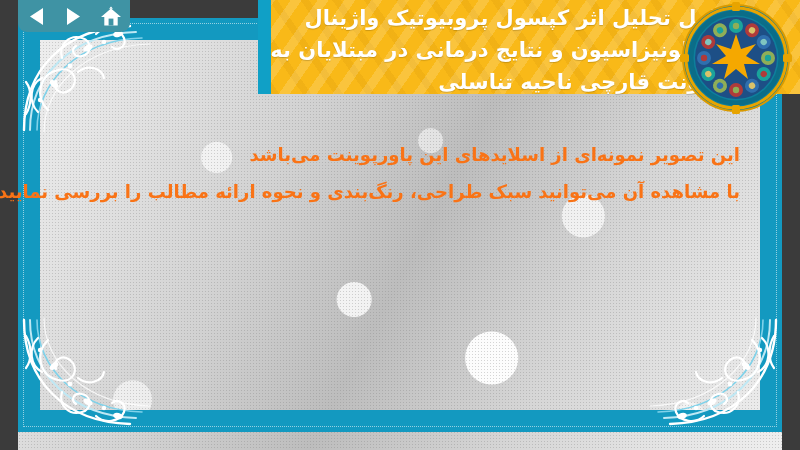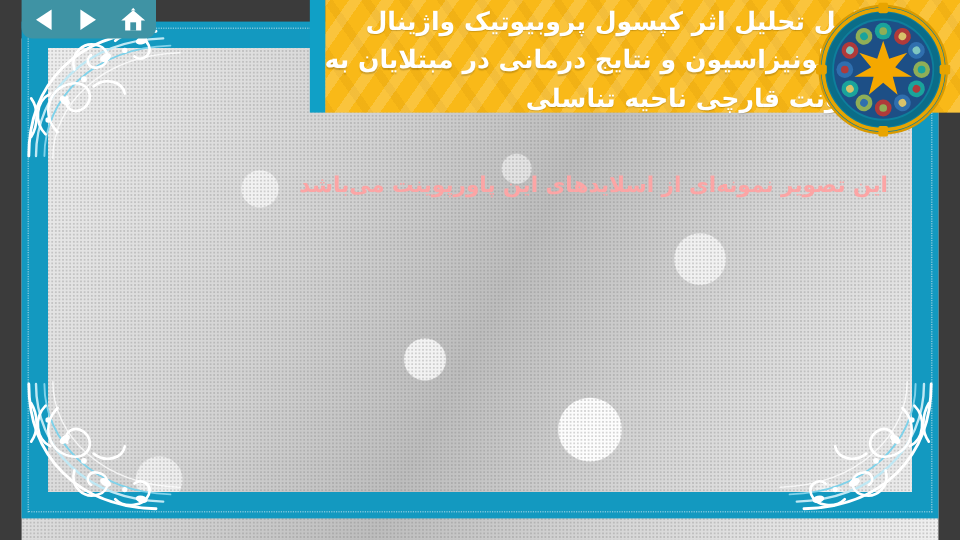--- a/index.html
+++ b/index.html
@@ -115,21 +115,21 @@
   }
 
   
   #body-text{
     position:absolute; left:60px; top:136px; width:700px;
     z-index:12;
     direction:rtl; text-align:right;
     padding-right:20px;
   }
   #body-text .bline{
-    color:#fca5a5;
+    color:#f97316;
     font-size:18px;
     line-height:37px;
     font-weight:bold;
     white-space:nowrap;
     text-align:right;
   }
 </style>
 </head>
 <body>
 
@@ -336,13 +336,14 @@
       <rect x="52" y="0" width="8" height="9" rx="1.5"></rect>
       <rect x="52" y="103" width="8" height="9" rx="1.5"></rect>
       <rect x="0" y="52" width="9" height="8" rx="1.5"></rect>
       <rect x="103" y="52" width="9" height="8" rx="1.5"></rect>
     </g>
   </svg>
 </div>
 
 <div id="body-text">
   <div class="bline">این تصویر نمونه‌ای از اسلایدهای این پاورپوینت می‌باشد</div>
+  <div class="bline">با مشاهده آن می‌توانید سبک طراحی، رنگ‌بندی و نحوه ارائه مطالب را بررسی نمایید</div>
 </div>
 
 </body></html>

